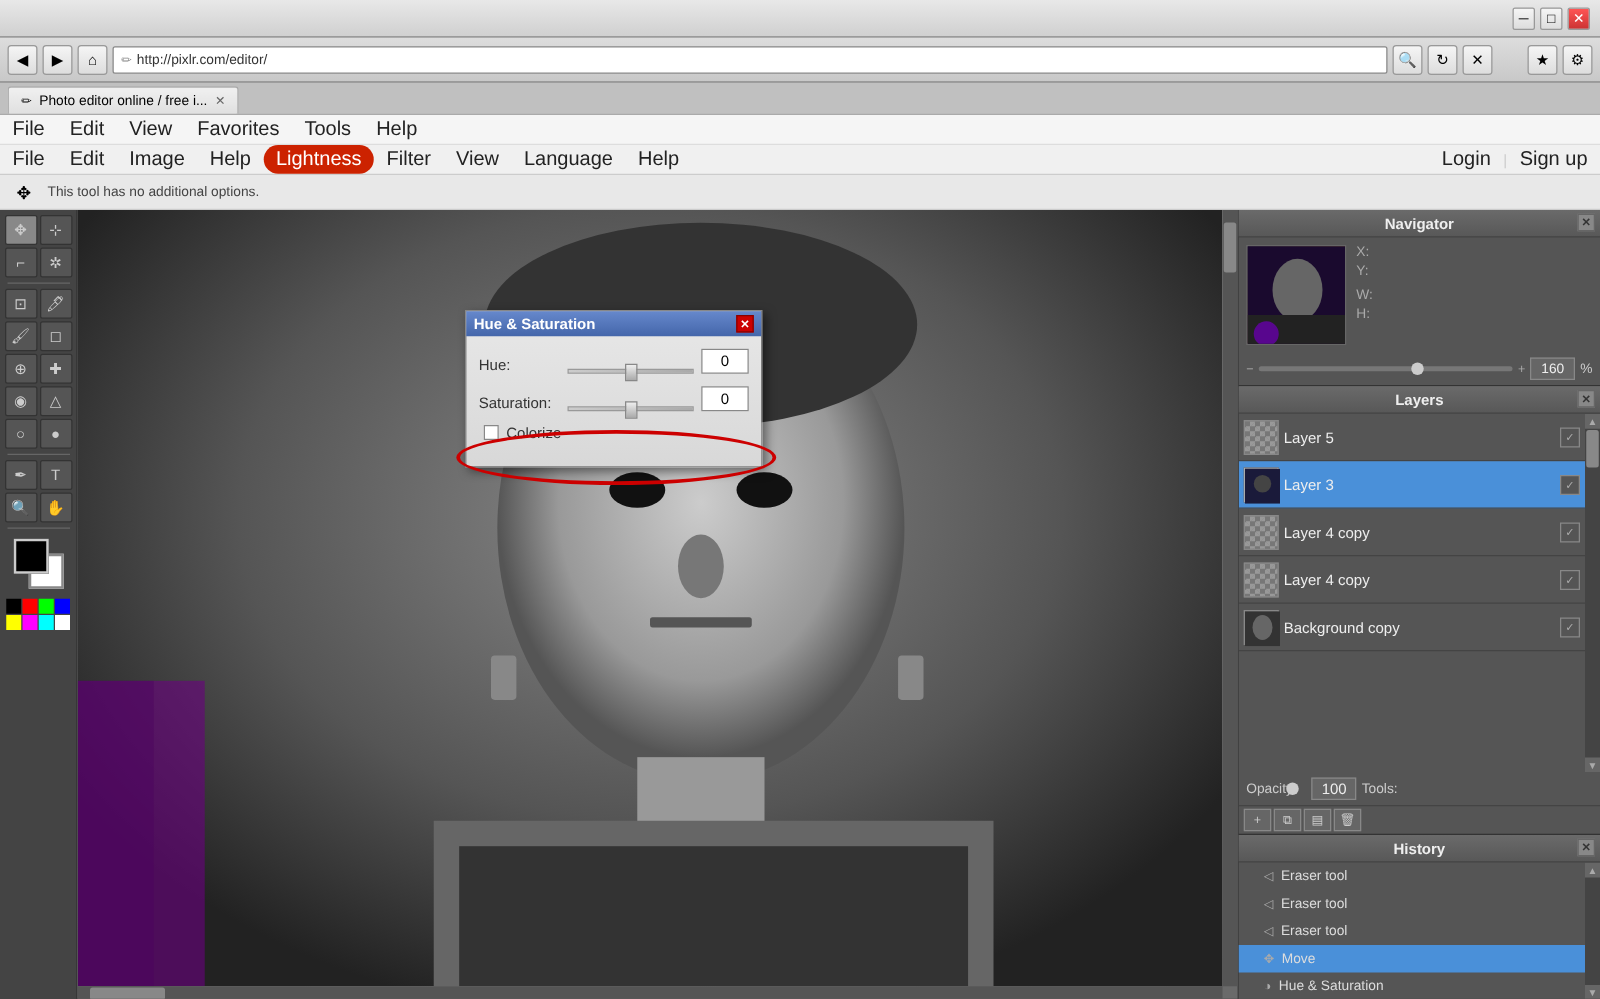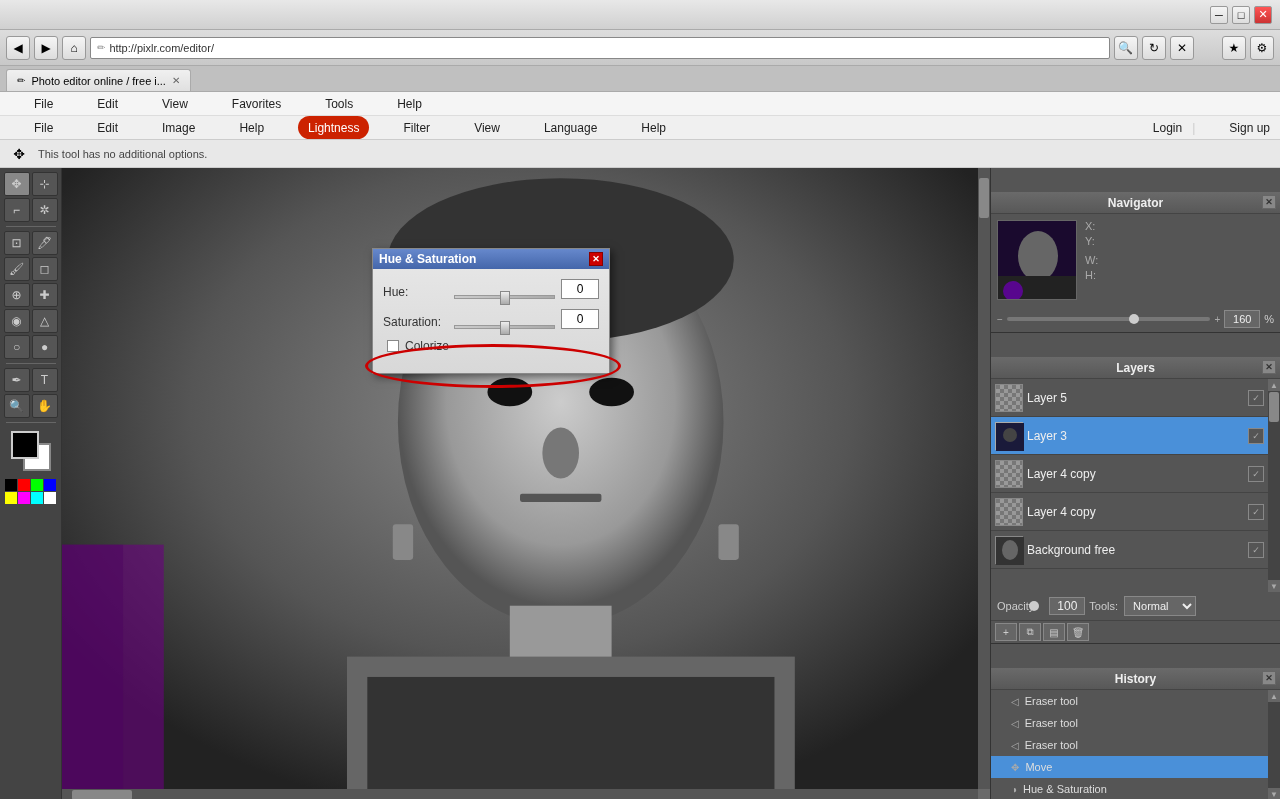--- a/index.html
+++ b/index.html
@@ -82,23 +82,22 @@
       background: #f0f0f0;
       border-bottom: 1px solid #ccc;
       display: flex;
       align-items: center;
     }
     .menu-item {
       padding: 0 10px;
       height: 100%;
       display: flex; align-items: center;
       cursor: pointer;
-      font-size: 12px;
+      font-size: 16px;
       color: #222;
-      margin-left: 24px;
     }
     .menu-item.active { background: #cc2200; color: white; border-radius: 12px; }
 
     
     .app-toolbar {
       height: 28px;
       background: #e8e8e8;
       border-bottom: 1px solid #ccc;
       display: flex;
       align-items: center;
@@ -183,21 +182,20 @@
       background: #555;
       border-left: 1px solid #333;
       display: flex;
       flex-direction: column;
       flex-shrink: 0;
     }
 
     .panel {
       background: #555;
       border-bottom: 1px solid #333;
-      margin-top: 24px;
     }
     .panel-header {
       height: 22px;
       background: linear-gradient(to bottom, #6a6a6a, #585858);
       display: flex;
       align-items: center;
       justify-content: center;
       font-size: 12px;
       font-weight: bold;
       color: #eee;
@@ -866,48 +864,41 @@
             <div class="layer-eye">✓</div>
           </div>
 
           <div class="layer-item">
             <div class="layer-thumb">
               <svg width="28" height="28">
                   <rect width="28" height="28" fill="#333"></rect>
                   <ellipse cx="14" cy="13" rx="8" ry="10" fill="#666"></ellipse>
                 </svg>
             </div>
-            <span class="layer-name">Background free</span>
+            <span class="layer-name">Background copy</span>
             <div class="layer-eye">✓</div>
           </div>
         </div>
         <div class="scroll-track">
           <div class="scroll-arrow">▲</div>
           <div class="scroll-thumb-v"></div>
           <div style="flex:1;"></div>
           <div class="scroll-arrow">▼</div>
         </div>
       </div>
       <div class="layer-controls">
         <div class="opacity-row">
           <span>Opacity:</span>
           <div class="opacity-slider">
             <div class="opacity-thumb"></div>
           </div>
           <div class="opacity-value">100</div>
         </div>
         <div class="mode-row">
           <span>Tools:</span>
-          <select class="mode-select">
-            <option>Normal</option>
-            <option>Dissolve</option>
-            <option>Multiply</option>
-            <option>Screen</option>
-            <option>Overlay</option>
-          </select>
         </div>
       </div>
       <div class="layer-actions">
         <div class="layer-action-btn">+</div>
         <div class="layer-action-btn">⧉</div>
         <div class="layer-action-btn">▤</div>
         <div class="layer-action-btn">🗑</div>
       </div>
     </div>
 

